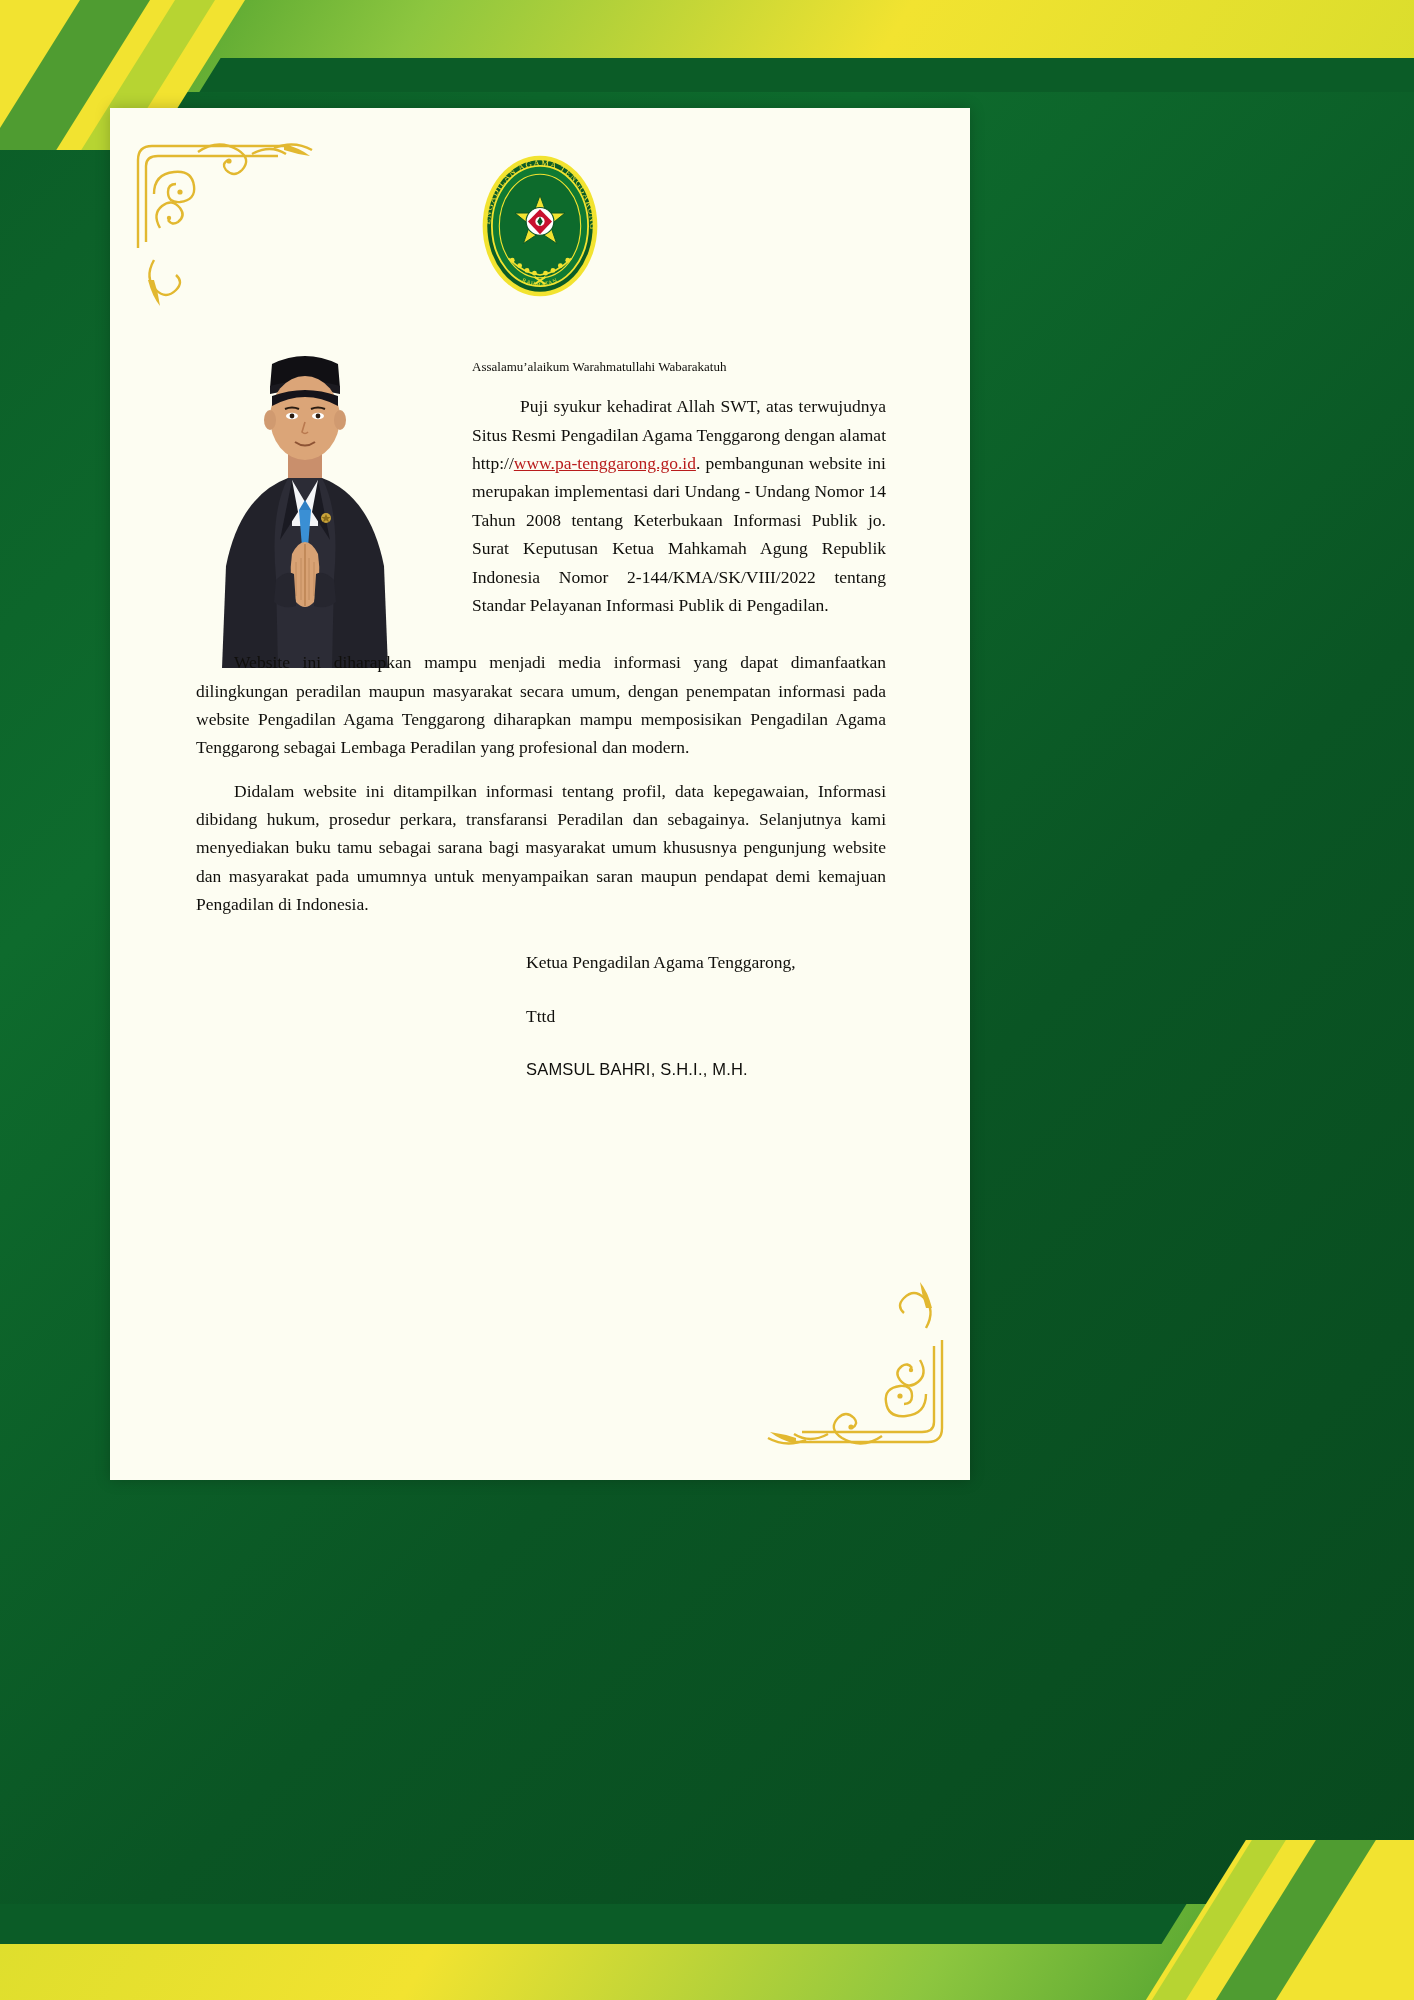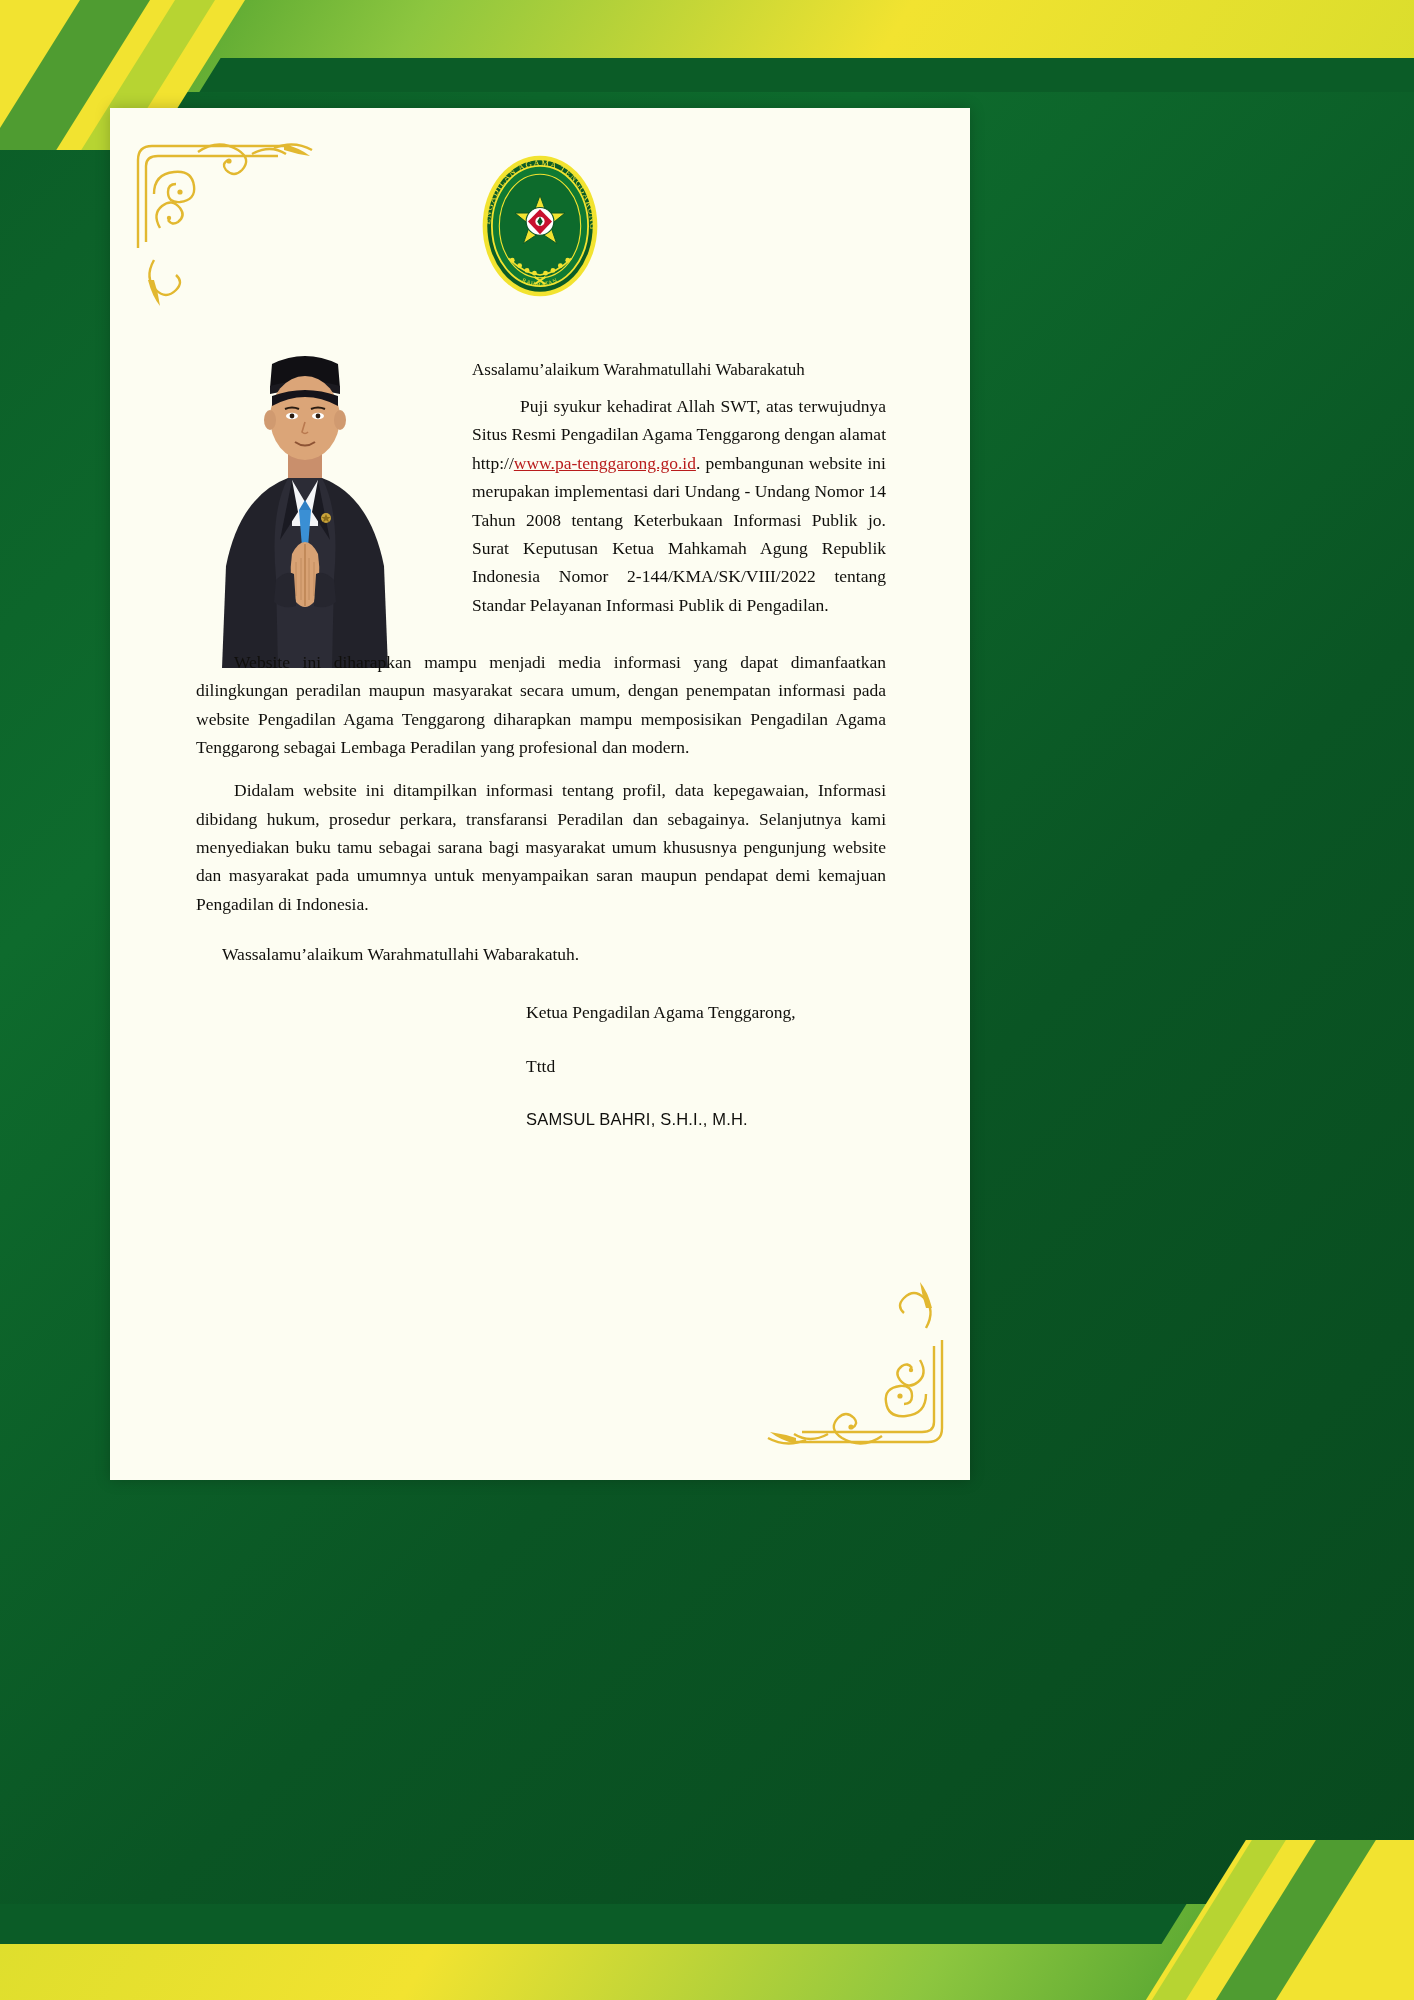--- a/index.html
+++ b/index.html
@@ -148,23 +148,23 @@
   #content {
     position: absolute;
     left: 86px;
     top: 250px;
     width: 690px;
     color: #100f0c;
   }
 
   .salam {
     margin-left: 276px;
-    font-size: 17px;
+    font-size: 13px;
     line-height: 1.42;
-    margin-bottom: 10px;
+    margin-bottom: 16px;
     white-space: nowrap;
   }
 
   .wrapped {
     margin-left: 276px;
     width: 414px;
     text-align: justify;
     font-size: 17.5px;
     line-height: 1.62;
     text-indent: 48px;
@@ -369,21 +369,20 @@
 
     <div class="wrapped">
       <span>Puji syukur kehadirat Allah SWT, atas terwujudnya Situs Resmi Pengadilan Agama Tenggarong dengan alamat http://</span><a href="#">www.pa-tenggarong.go.id</a><span>. pembangunan website ini merupakan implementasi dari Undang - Undang Nomor 14 Tahun 2008 tentang Keterbukaan Informasi Publik jo. Surat Keputusan Ketua Mahkamah Agung Republik Indonesia Nomor 2-144/KMA/SK/VIII/2022 tentang Standar Pelayanan Informasi Publik di Pengadilan.</span>
     </div>
 
     <div class="gap-sm"></div>
 
     <div class="para">Website ini diharapkan mampu menjadi media informasi yang dapat dimanfaatkan dilingkungan peradilan maupun masyarakat secara umum, dengan penempatan informasi pada website Pengadilan Agama Tenggarong diharapkan mampu memposisikan Pengadilan Agama Tenggarong sebagai Lembaga Peradilan yang profesional dan modern.</div>
     <div class="para">Didalam website ini ditampilkan informasi tentang profil, data kepegawaian, Informasi dibidang hukum, prosedur perkara, transfaransi Peradilan dan sebagainya. Selanjutnya kami menyediakan buku tamu sebagai sarana bagi masyarakat umum khususnya pengunjung website dan masyarakat pada umumnya untuk menyampaikan saran maupun pendapat demi kemajuan Pengadilan di Indonesia.</div>
 
-    <div class="closing">Wassalamu’alaikum Warahmatullahi Wabarakatuh.</div>
 
     <div id="signature">
       <div class="sig-line">Ketua Pengadilan Agama Tenggarong,</div>
       <div class="sig-ttd">Tttd</div>
       <div class="sig-name">SAMSUL BAHRI, S.H.I., M.H.</div>
     </div>
 
   </div>
 </div>
 

